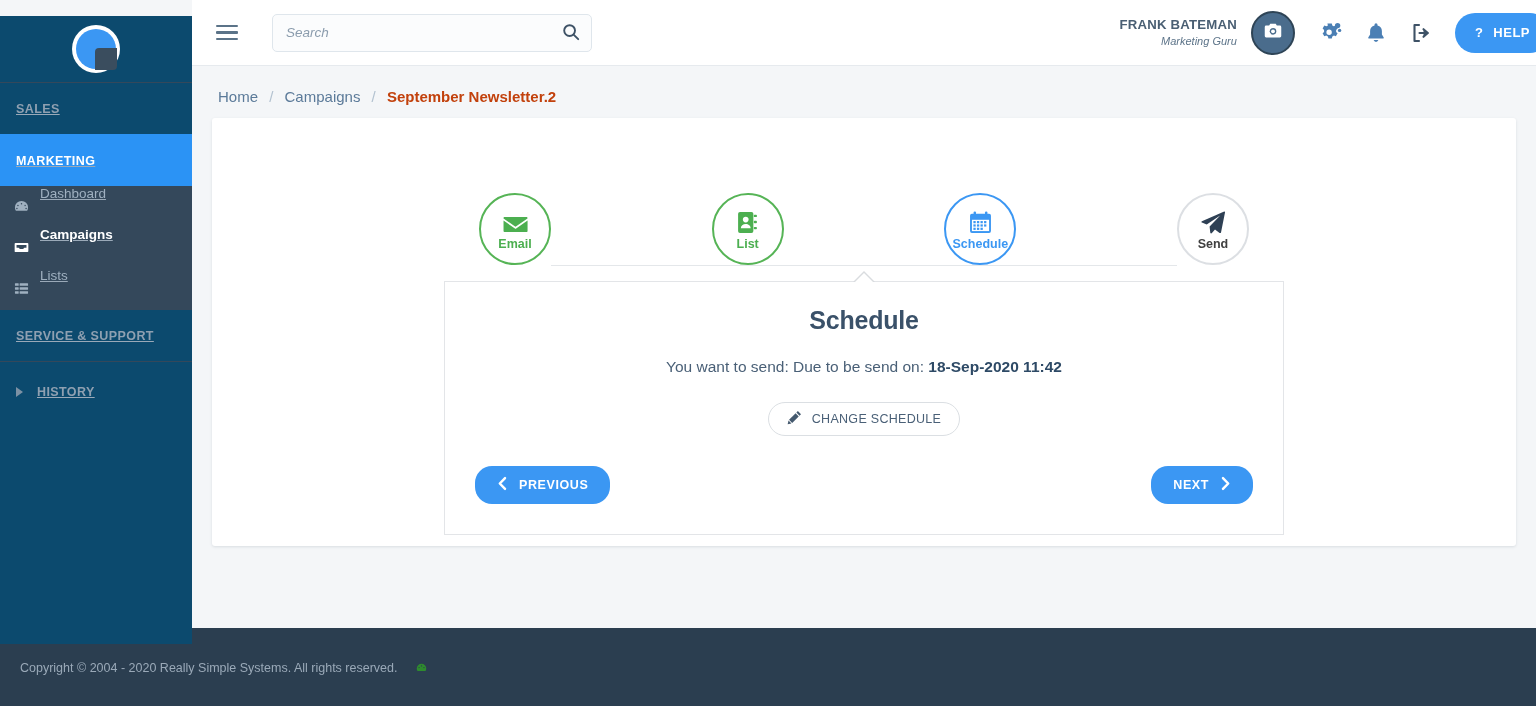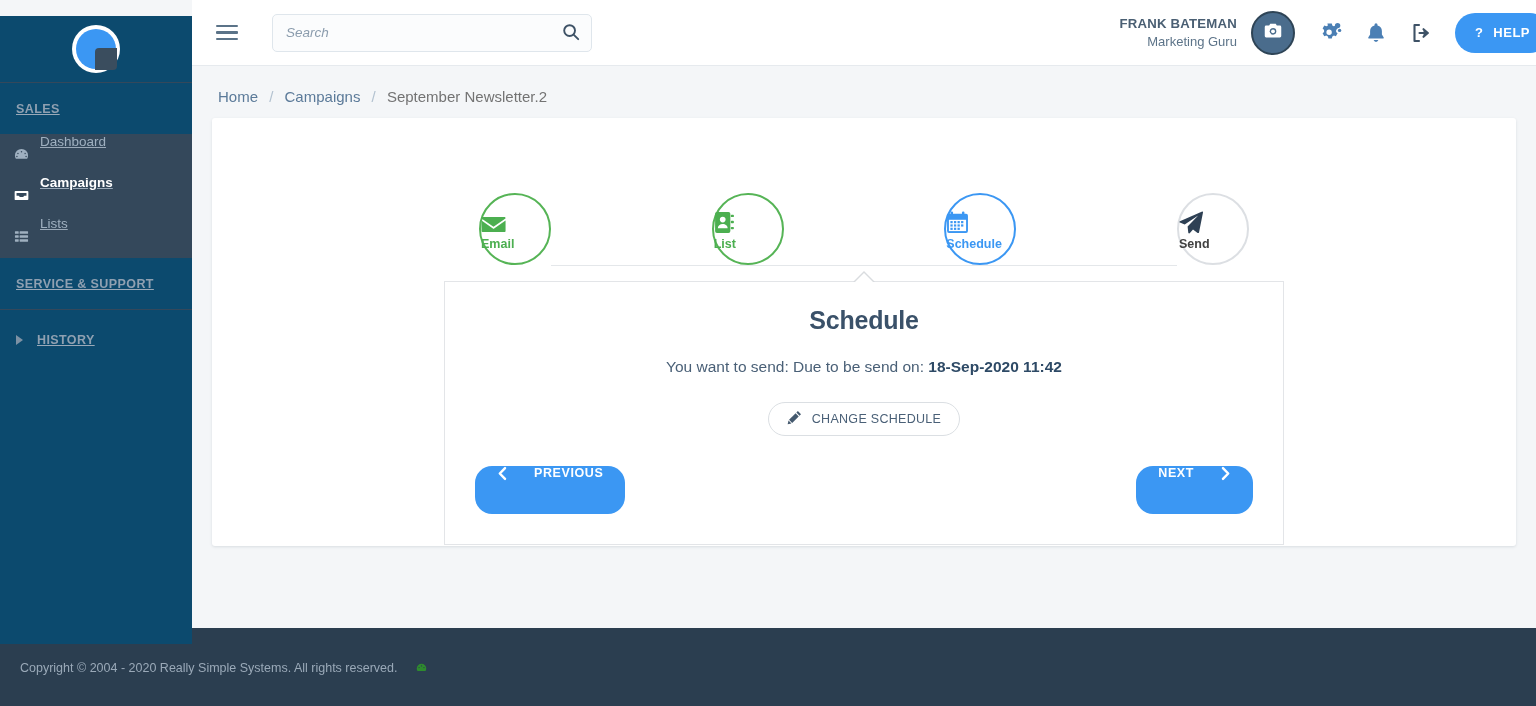--- a/index.html
+++ b/index.html
@@ -107,21 +107,21 @@
   }
   .search-box input::placeholder { color: #8b9cad; }
   .search-ico {
     position: absolute; right: 12px; top: 9px;
     color: #3e5266; cursor: pointer;
   }
   .spacer { flex: 1; }
 
   .user-block { text-align: right; margin-right: 14px; line-height: 1.35; }
   .user-name { font-size: 13.2px; font-weight: bold; color: #4a5f73; letter-spacing: .2px; }
-  .user-role { font-size: 13px; color: #5d7489; }
+  .user-role { font-size: 11px; color: #5d7489; font-style: italic; }
   .avatar {
     width: 44px; height: 44px; border-radius: 50%;
     background: #4a6c8c;
     border: 2.5px solid #2e4456;
     display: flex; align-items: center; justify-content: center;
     color: #ffffff; cursor: pointer; flex: none;
   }
   .hdr-ico {
     margin-left: 22px; color: #4a7fb5; cursor: pointer;
     display: flex; align-items: center;
@@ -145,21 +145,21 @@
     width: 1344px; height: 562px;
     background: #f4f6f8;
     overflow: hidden;
   }
   .breadcrumb {
     padding: 22px 0 0 26px;
     font-size: 15px; color: #5b7a99;
   }
   .breadcrumb .crumb { cursor: pointer; }
   .breadcrumb .sep { color: #b3c2d0; margin: 0 7px; }
-  .breadcrumb .cur { color: #737373; font-weight: normal; }
+  .breadcrumb .cur { color: #c2410c; font-weight: bold; }
 
   .panel {
     margin: 13px 20px 0 20px;
     background: #ffffff;
     border-radius: 3px;
     box-shadow: 0 1px 3px rgba(40,60,80,.13);
     height: 428px;
     position: relative;
   }
 
@@ -175,21 +175,21 @@
     height: 1px; background: #e4e7ea;
   }
   .step-row {
     position: relative; display: flex; justify-content: space-between;
     z-index: 2;
   }
   .step {
     width: 72px; height: 72px; border-radius: 50%;
     background: #ffffff; border: 2px solid #dcdfe3;
     display: flex; flex-direction: column;
-    align-items: flex-start; justify-content: center;
+    align-items: center; justify-content: center;
     cursor: pointer; flex: none;
   }
   .step .sico { height: 26px; display: flex; align-items: flex-end; }
   .step .slabel {
     font-size: 12.5px; font-weight: bold; margin-top: 3px; color: #3e5266;
   }
   .step.done { border-color: #56b456; }
   .step.done .sico { color: #4caf50; }
   .step.done .slabel { color: #4caf50; }
   .step.active { border-color: #3b97f3; border-width: 2.5px; }
@@ -235,22 +235,22 @@
     border-radius: 18px; height: 34px; padding: 0 18px;
     font-size: 12.5px; color: #4a6077; letter-spacing: .3px;
     cursor: pointer; font-family: "Liberation Sans", sans-serif;
   }
   .nav-row {
     display: flex; justify-content: space-between; align-items: center;
     margin-top: 30px;
   }
   .nav-btn {
     background: #3b97f3; color: #fff; border: none;
-    height: 48px; border-radius: 17px; padding: 0 22px;
-    display: flex; align-items: flex-start; gap: 26px;
+    height: 38px; border-radius: 17px; padding: 0 22px;
+    display: flex; align-items: center; gap: 11px;
     font-size: 12.5px; font-weight: bold; letter-spacing: .6px;
     cursor: pointer; font-family: "Liberation Sans", sans-serif;
   }
 
   
   #footer {
     position: absolute; left: 0; top: 628px;
     width: 1536px; height: 78px;
     background: #2b3e50;
   }
@@ -271,20 +271,23 @@
       <div class="ring"></div>
       <div class="disc"></div>
       <div class="quad"></div>
     </div>
   </div>
 
   <div class="sec-head">
     <span>SALES</span>
   </div>
 
+  <div class="sec-head active">
+    <span>MARKETING</span>
+  </div>
 
   <div class="submenu">
     <div class="sub-item">
       <span class="ic">
         <svg width="15" height="15" viewBox="0 0 16 16" fill="currentColor">
           <path d="M8 2a7 7 0 0 0-7 7 6.9 6.9 0 0 0 1 3.6h12A6.9 6.9 0 0 0 15 9a7 7 0 0 0-7-7zm0 2.2a.8.8 0 1 1 0 1.6.8.8 0 0 1 0-1.6zM4.2 6a.8.8 0 1 1 0 1.6.8.8 0 0 1 0-1.6zm7.6 0a.8.8 0 1 1 0 1.6.8.8 0 0 1 0-1.6zM3.1 9.3a.8.8 0 1 1 0 1.6.8.8 0 0 1 0-1.6zm9.8 0a.8.8 0 1 1 0 1.6.8.8 0 0 1 0-1.6zM10.6 6.4l-3 3.2 1 1 3-3.2z"></path>
         </svg>
       </span>
       <span>Dashboard</span>
     </div>

